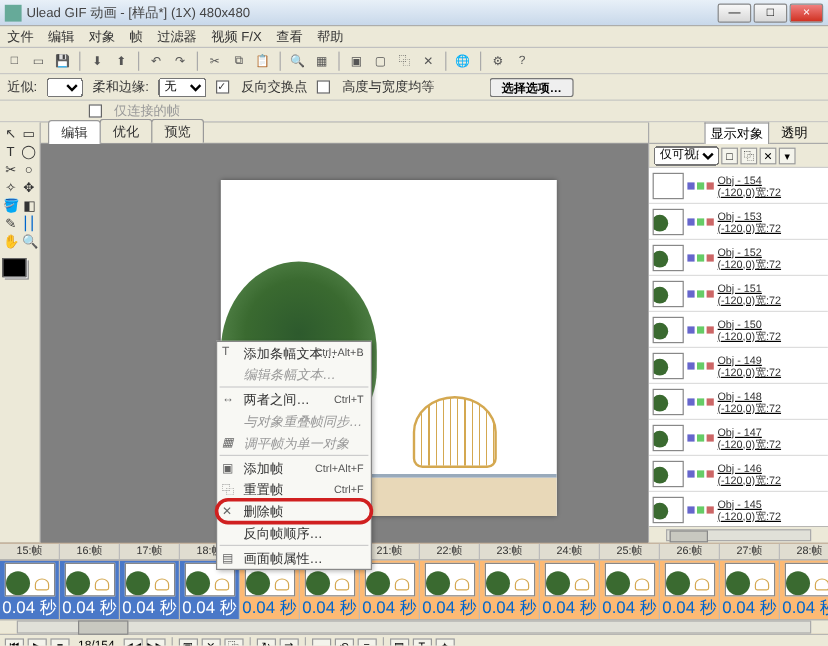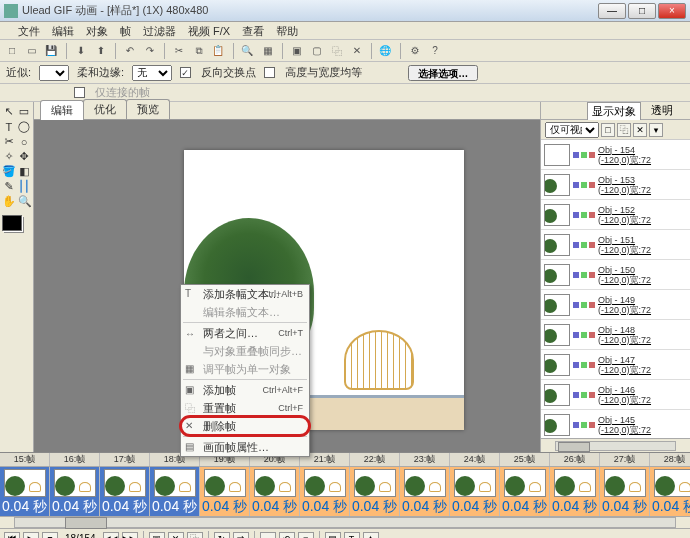--- a/index.html
+++ b/index.html
@@ -5,21 +5,21 @@
 * { margin: 0; padding: 0; box-sizing: border-box; font-family: "Microsoft YaHei", SimSun, Arial, sans-serif; font-size: 11px; }
 body { background: #ece9d8; width: 690px; height: 538px; overflow: hidden; position: relative; }
 
 .titlebar { height: 22px; background: linear-gradient(#e8f0f8, #c8d8ea); display: flex; align-items: center; padding: 0 4px; border-bottom: 1px solid #a0a0a0; }
 .titlebar .icon { width: 14px; height: 14px; background: #6a9; margin-right: 4px; }
 .titlebar .title { flex: 1; color: #444; }
 .winbtns { display: flex; gap: 2px; }
 .winbtn { width: 28px; height: 16px; background: linear-gradient(#f8f8f8,#d8d8d8); border: 1px solid #888; border-radius: 2px; display: flex; align-items: center; justify-content: center; font-size: 10px; }
 .winbtn.close { background: linear-gradient(#f08080,#d03020); color: #fff; }
 
-.menubar { height: 18px; background: #ece9d8; display: flex; align-items: flex-end; padding: 0 18px; gap: 12px; color: #333; border-bottom: 1px solid #c0c0c0; }
+.menubar { height: 18px; background: #ece9d8; display: flex; align-items: center; padding: 0 6px; gap: 12px; color: #333; border-bottom: 1px solid #c0c0c0; }
 .menubar span { cursor: default; }
 
 .toolbar { height: 22px; background: #ece9d8; border-bottom: 1px solid #c0c0c0; display: flex; align-items: center; padding: 0 4px; gap: 4px; }
 .tbtn { width: 16px; height: 16px; border: 1px solid transparent; display: flex; align-items: center; justify-content: center; font-size: 10px; color: #555; }
 .tsep { width: 1px; height: 16px; background: #aaa; margin: 0 2px; }
 
 .optbar { height: 22px; background: #ece9d8; border-bottom: 1px solid #c0c0c0; display: flex; align-items: center; padding: 0 6px; gap: 8px; color: #333; }
 .optbar select, .optbar input { font-size: 10px; height: 16px; }
 .cb { width: 11px; height: 11px; border: 1px solid #666; display: inline-block; vertical-align: middle; margin-right: 2px; background: #fff; }
 .cb.checked::after { content: "✓"; font-size: 9px; position: relative; top: -2px; left: 0; }
@@ -56,21 +56,21 @@
 .layer .dots { display: flex; gap: 2px; }
 .layer .dot { width: 6px; height: 6px; }
 .layer .d1 { background: #66c; } .layer .d2 { background: #6c6; } .layer .d3 { background: #c66; }
 .layer .info { flex: 1; font-size: 9px; line-height: 10px; color: #333; overflow: hidden; white-space: nowrap; }
 .rpscroll { height: 14px; background: #ece9d8; border-top: 1px solid #aaa; display: flex; align-items: center; }
 .rpscroll .bar { height: 10px; flex: 1; background: #e0e0d8; border: 1px solid #aaa; margin: 0 14px; position: relative; }
 .rpscroll .bar::after { content:""; position: absolute; left: 2px; top: 0; width: 30px; height: 8px; background: #c8c8c0; border: 1px solid #888; }
 
 .ctxmenu { position: absolute; left: 180px; top: 284px; width: 130px; background: #f8f8f4; border: 1px solid #888; box-shadow: 2px 2px 4px rgba(0,0,0,0.3); z-index: 100; }
 .ctxitem { height: 18px; display: flex; align-items: center; padding: 0 6px 0 22px; position: relative; color: #333; }
-.ctxitem.dis { color: #999; }
+.ctxitem.dis { color: #999; font-style: italic; }
 .ctxitem .sc { position: absolute; right: 6px; font-size: 9px; color: #555; }
 .ctxitem .arr { position: absolute; right: 6px; font-size: 8px; }
 .ctxitem .ico { position: absolute; left: 4px; width: 12px; height: 12px; font-size: 10px; color: #666; }
 .ctxsep { height: 1px; background: #ccc; margin: 1px 2px; }
 .ctxitem.hl { outline: 3px solid #d02020; outline-offset: -1px; border-radius: 10px; }
 
 .timeline { height: 76px; background: #fdba74; border-top: 1px solid #888; display: flex; flex-direction: column; }
 .tlhead { height: 14px; display: flex; border-bottom: 1px solid #aaa; background: #e0ddd0; }
 .tlcell { border-right: 1px solid #bbb; font-size: 9px; color: #333; display: flex; align-items: center; justify-content: center; flex: 0 0 50px; }
 .tlframes { flex: 1; display: flex; overflow: hidden; }
@@ -368,20 +368,23 @@
       <span class="sc">Ctrl+Alt+F</span>
     </div>
   <div class="ctxitem">
       <span class="ico">⿻</span>
       <span>重置帧</span>
       <span class="sc">Ctrl+F</span>
     </div>
   <div class="ctxitem hl">
       <span class="ico">✕</span>
       <span>删除帧</span>
+    </div>
+  <div class="ctxitem">
+      <span>反向帧顺序…</span>
     </div>
   <div class="ctxsep"></div>
   <div class="ctxitem">
       <span class="ico">▤</span>
       <span>画面帧属性…</span>
     </div>
 </div>
 
 <div class="timeline">
   <div class="tlhead" id="tlhead">

